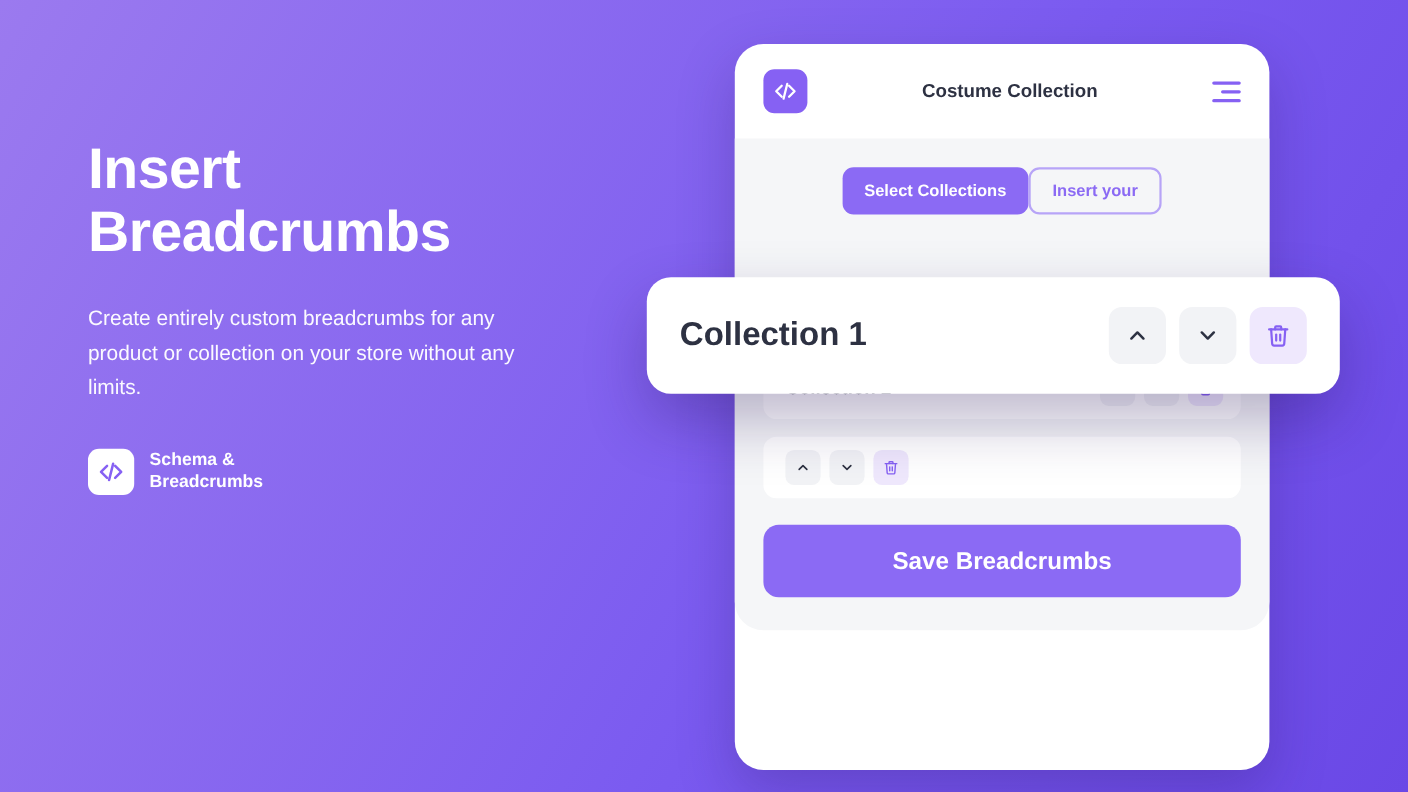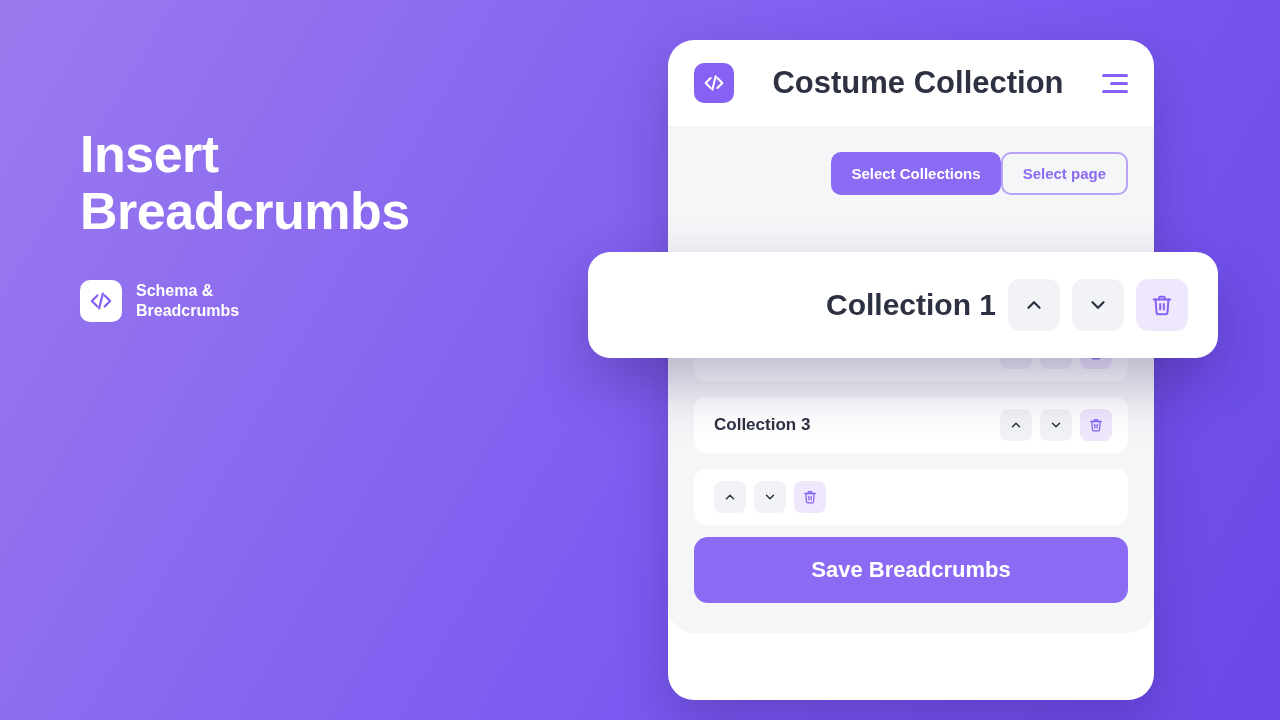--- a/index.html
+++ b/index.html
@@ -68,21 +68,21 @@
   }
   .panel-icon {
     width: 40px; height: 40px;
     background: #8661f3;
     border-radius: 10px;
     display:flex;align-items:center;justify-content:center;
   }
   .panel-title {
     flex: 1;
     text-align: center;
-    font-size: 31px;
+    font-size: 17px;
     font-weight: 700;
     color: #2d3142;
   }
   .hamburger {
     width: 26px;
     display: flex; flex-direction: column; gap: 5px;
     align-items: flex-end;
     cursor: pointer;
   }
   .hamburger span {
@@ -95,21 +95,21 @@
   .hamburger span:nth-child(3){width:100%}
 
   .panel-body {
     background: #f5f6f8;
     border-bottom-left-radius: 26px;
     border-bottom-right-radius: 26px;
     padding: 26px 26px 30px 26px;
   }
   .action-row {
     display: flex;
-    justify-content: flex-end;
+    justify-content: center;
     margin-bottom: 130px;
   }
   .btn-primary {
     background: #8b6af4;
     color: #fff;
     font-size: 15px;
     font-weight: 600;
     padding: 12px 20px;
     border-radius: 10px;
     border: none;
@@ -132,21 +132,20 @@
     top: 212px;
     width: 630px;
     height: 106px;
     background: #fff;
     border-radius: 22px;
     box-shadow: 0 25px 55px rgba(40,20,90,0.30);
     display: flex;
     align-items: center;
     padding: 0 30px;
     gap: 12px;
-    text-align: right;
   }
   .floating-row .label {
     flex: 1;
     font-size: 30px;
     font-weight: 600;
     color: #2d3142;
   }
   .iconbtn-lg {
     width: 52px; height: 52px;
     background: #f2f3f6;
@@ -181,41 +180,42 @@
   .iconbtn {
     width: 32px; height: 32px;
     background: #f2f3f6;
     border-radius: 8px;
     display:flex;align-items:center;justify-content:center;
     cursor:pointer;
   }
   .iconbtn.trash { background: #efe8fd; }
 
   .save-btn {
-    margin-top: 12px;
+    margin-top: 24px;
     width: 100%;
     background: #8b6af4;
     color: #fff;
     font-size: 22px;
     font-weight: 600;
     padding: 20px;
     border-radius: 14px;
     border: none;
     cursor: pointer;
   }
   svg { display:block; }
 </style>
 </head>
 <body>
 
 <div class="left">
   <div class="heading">
     <div>Insert</div>
     <div>Breadcrumbs</div>
   </div>
+  <p class="desc">Create entirely custom breadcrumbs for any product or collection on your store without any limits.</p>
   <div class="brand">
     <div class="brand-icon">
       <svg width="22" height="22" viewBox="0 0 24 24" fill="none" stroke="#8661f3" stroke-width="2.5" stroke-linecap="round" stroke-linejoin="round">
           <polyline points="16 18 22 12 16 6"></polyline>
           <polyline points="8 6 2 12 8 18"></polyline>
           <line x1="14" y1="4" x2="10" y2="20"></line>
         </svg>
     </div>
     <div class="brand-text">
       <div>Schema &amp;</div>
@@ -237,21 +237,21 @@
     <div class="hamburger">
       <span></span>
         <span></span>
         <span></span>
     </div>
   </div>
 
   <div class="panel-body">
     <div class="action-row">
       <button class="btn-primary">Select Collections</button>
-      <button class="btn-outline">Select page</button>
+      <button class="btn-outline">Insert your</button>
     </div>
 
     <div class="rows">
       <div class="row">
         <div class="rlabel">Collection 2</div>
         <div class="iconbtn">
             <svg width="14" height="14" viewBox="0 0 24 24" fill="none" stroke="#2d3142" stroke-width="2.5" stroke-linecap="round" stroke-linejoin="round">
               <polyline points="18 15 12 9 6 15"></polyline>
             </svg>
           </div>
@@ -264,62 +264,40 @@
             <svg width="14" height="14" viewBox="0 0 24 24" fill="none" stroke="#8661f3" stroke-width="2.2" stroke-linecap="round" stroke-linejoin="round">
               <polyline points="3 6 5 6 21 6"></polyline>
               <path d="M19 6l-1 14a2 2 0 0 1-2 2H8a2 2 0 0 1-2-2L5 6"></path>
               <path d="M10 11v6"></path>
               <path d="M14 11v6"></path>
               <path d="M9 6V4a1 1 0 0 1 1-1h4a1 1 0 0 1 1 1v2"></path>
             </svg>
           </div>
       </div>
       <div class="row">
-        <div class="rlabel">Collection 3</div>
         <div class="iconbtn">
             <svg width="14" height="14" viewBox="0 0 24 24" fill="none" stroke="#2d3142" stroke-width="2.5" stroke-linecap="round" stroke-linejoin="round">
               <polyline points="18 15 12 9 6 15"></polyline>
             </svg>
           </div>
         <div class="iconbtn">
             <svg width="14" height="14" viewBox="0 0 24 24" fill="none" stroke="#2d3142" stroke-width="2.5" stroke-linecap="round" stroke-linejoin="round">
               <polyline points="6 9 12 15 18 9"></polyline>
             </svg>
           </div>
         <div class="iconbtn trash">
             <svg width="14" height="14" viewBox="0 0 24 24" fill="none" stroke="#8661f3" stroke-width="2.2" stroke-linecap="round" stroke-linejoin="round">
               <polyline points="3 6 5 6 21 6"></polyline>
               <path d="M19 6l-1 14a2 2 0 0 1-2 2H8a2 2 0 0 1-2-2L5 6"></path>
               <path d="M10 11v6"></path>
               <path d="M14 11v6"></path>
               <path d="M9 6V4a1 1 0 0 1 1-1h4a1 1 0 0 1 1 1v2"></path>
             </svg>
           </div>
       </div>
-      <div class="row">
-        <div class="iconbtn">
-            <svg width="14" height="14" viewBox="0 0 24 24" fill="none" stroke="#2d3142" stroke-width="2.5" stroke-linecap="round" stroke-linejoin="round">
-              <polyline points="18 15 12 9 6 15"></polyline>
-            </svg>
-          </div>
-        <div class="iconbtn">
-            <svg width="14" height="14" viewBox="0 0 24 24" fill="none" stroke="#2d3142" stroke-width="2.5" stroke-linecap="round" stroke-linejoin="round">
-              <polyline points="6 9 12 15 18 9"></polyline>
-            </svg>
-          </div>
-        <div class="iconbtn trash">
-            <svg width="14" height="14" viewBox="0 0 24 24" fill="none" stroke="#8661f3" stroke-width="2.2" stroke-linecap="round" stroke-linejoin="round">
-              <polyline points="3 6 5 6 21 6"></polyline>
-              <path d="M19 6l-1 14a2 2 0 0 1-2 2H8a2 2 0 0 1-2-2L5 6"></path>
-              <path d="M10 11v6"></path>
-              <path d="M14 11v6"></path>
-              <path d="M9 6V4a1 1 0 0 1 1-1h4a1 1 0 0 1 1 1v2"></path>
-            </svg>
-          </div>
-      </div>
     </div>
 
     <button class="save-btn">Save Breadcrumbs</button>
   </div>
 
   <div class="floating-row">
     <div class="label">Collection 1</div>
     <div class="iconbtn-lg">
       <svg width="22" height="22" viewBox="0 0 24 24" fill="none" stroke="#2d3142" stroke-width="2.5" stroke-linecap="round" stroke-linejoin="round">
           <polyline points="18 15 12 9 6 15"></polyline>

